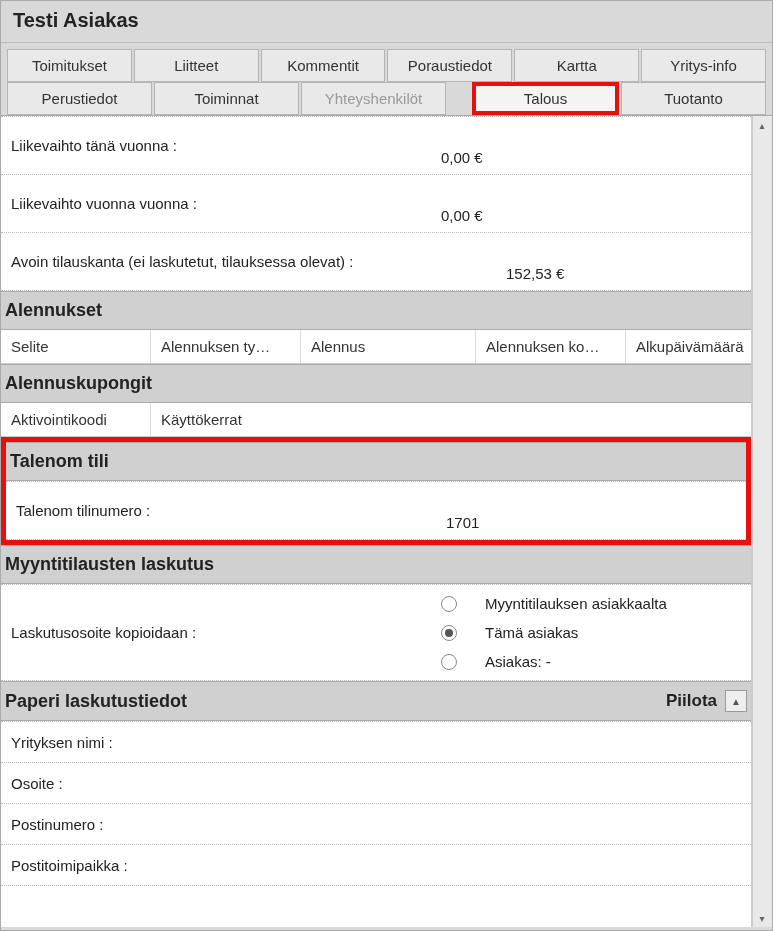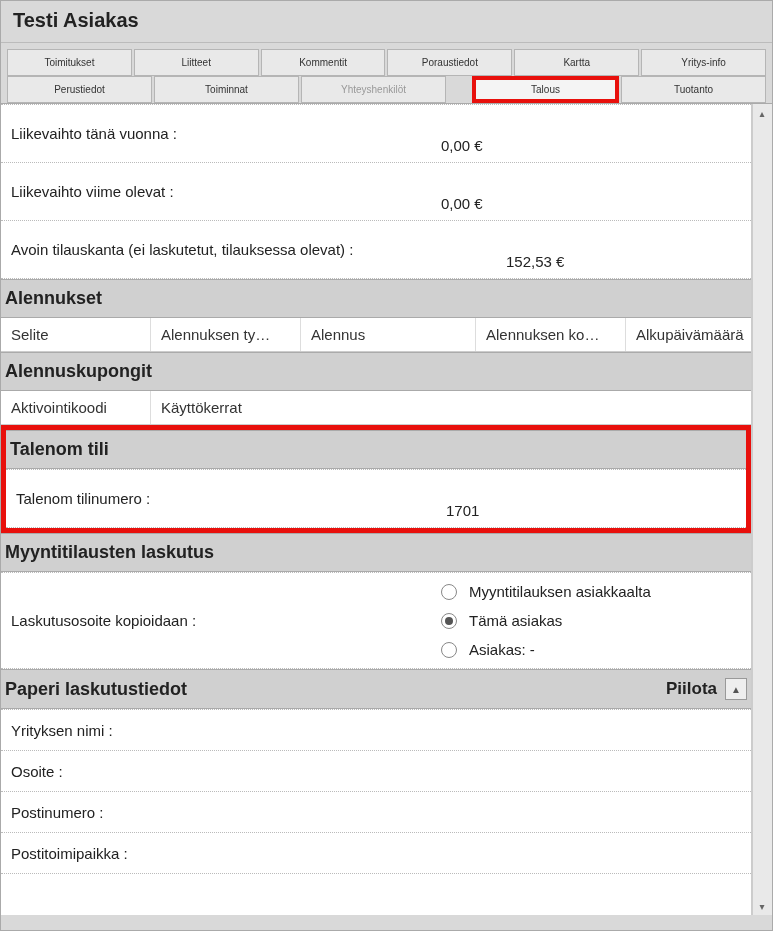--- a/index.html
+++ b/index.html
@@ -33,21 +33,21 @@
   .tabrow {
     display: flex;
     gap: 2px;
   }
   .tab {
     flex: 1;
     text-align: center;
     padding: 7px 4px;
     background: #e9e9e9;
     border: 1px solid #b5b5b5;
-    font-size: 10px;
+    font-size: 15px;
     color: #333;
     cursor: pointer;
     white-space: nowrap;
   }
   .tab.dim { color: #999; }
   .tab.highlight {
     position: relative;
     border: 4px solid #e8100c;
     padding: 4px 2px;
     background: #f4f4f4;
@@ -160,21 +160,21 @@
   }
   .radio-block .rb-opts {
     flex: 1;
     display: flex;
     flex-direction: column;
     gap: 12px;
   }
   .radio-opt {
     display: flex;
     align-items: flex-end;
-    gap: 12px;
+    gap: 28px;
   }
   .radio-circle {
     width: 16px; height: 16px;
     border-radius: 50%;
     border: 1.5px solid #888;
     background: #fff;
     display: inline-flex;
     align-items: center;
     justify-content: center;
     flex-shrink: 0;
@@ -211,21 +211,21 @@
   </div>
 
   <div class="content-wrap">
     <div class="content">
 
       <div class="row">
         <div class="label">Liikevaihto tänä vuonna :</div>
         <div class="value">0,00 €</div>
       </div>
       <div class="row">
-        <div class="label">Liikevaihto viime olevat :</div>
+        <div class="label">Liikevaihto vuonna vuonna :</div>
         <div class="value">0,00 €</div>
       </div>
       <div class="row">
         <div class="label" style="flex:0 0 495px">Avoin tilauskanta (ei laskutetut, tilauksessa olevat) :</div>
         <div class="value">152,53 €</div>
       </div>
 
       <div class="section-header">
         <span>Alennukset</span>
       </div>

